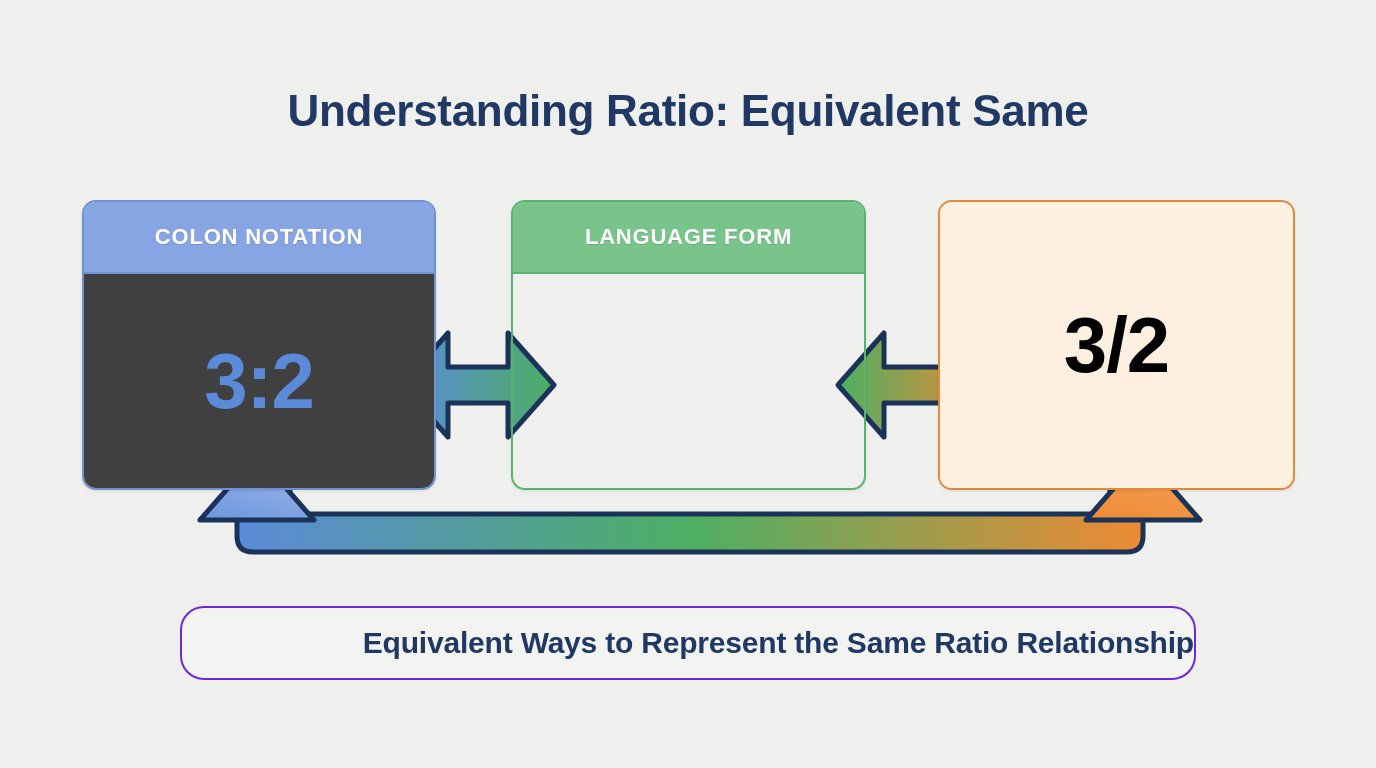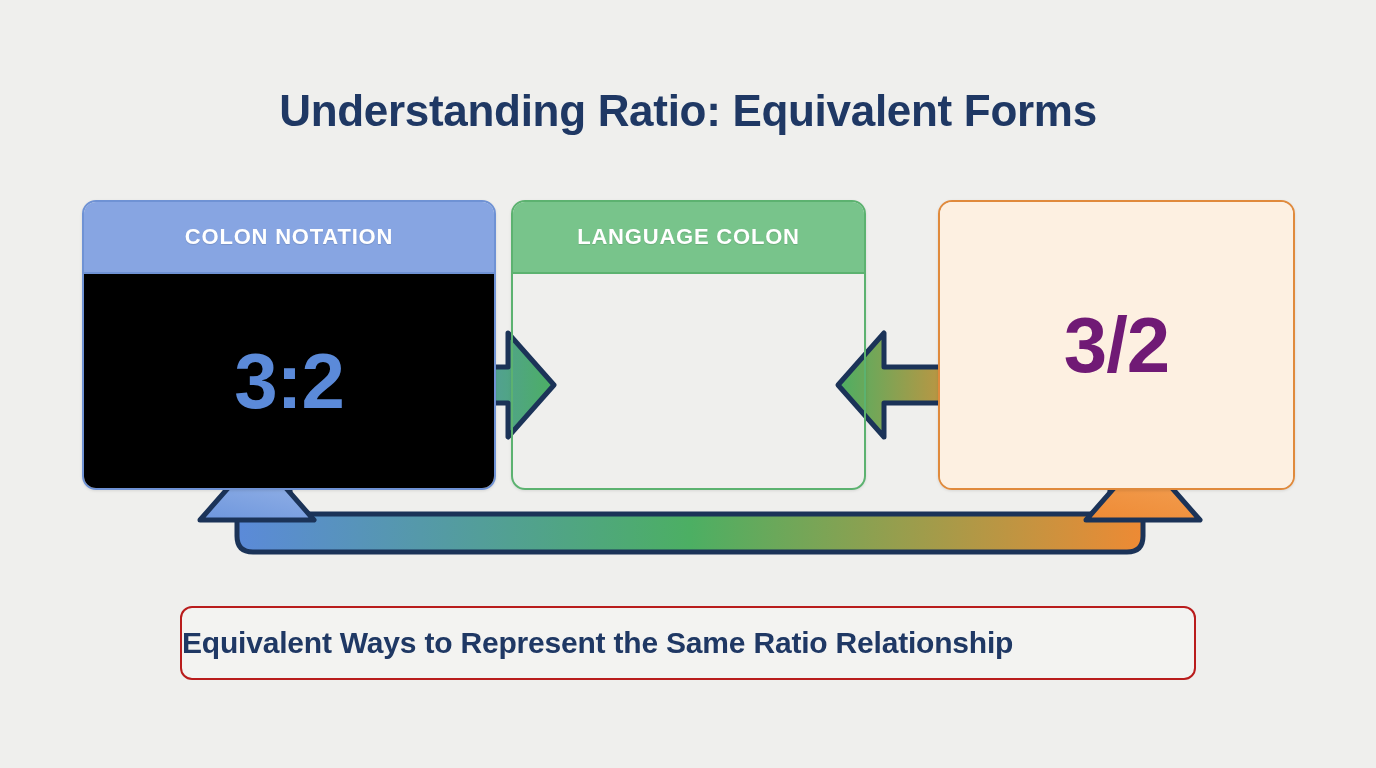--- a/index.html
+++ b/index.html
@@ -67,86 +67,86 @@
   }
   .card-value {
     font-size: 78px;
     font-weight: bold;
     letter-spacing: -1px;
   }
 
   
   #card-colon {
     left: 82px;
-    width: 414px;
+    width: 354px;
     border-color: #6f92d4;
     border-radius: 14px;
   }
   #card-colon .card-header { background: #87a5e2; border-bottom: 2px solid #6f92d4; }
-  #card-colon .card-body   { background: #000000; }
+  #card-colon .card-body   { background: #404040; }
   #card-colon .card-value  { color: #5b8ad9; }
 
   
   #card-language {
     left: 511px;
     width: 355px;
     border-color: #5cb270;
   }
   #card-language .card-header { background: #78c48b; border-bottom: 2px solid #5cb270; }
   #card-language .card-body   { background: #eaf7ee; }
   #card-language .card-value  { color: #4caf63; }
 
   
   #card-fraction {
     left: 938px;
     width: 357px;
     border-color: #e08a3c;
   }
   #card-fraction .card-header { background: #f0993f; border-bottom: 2px solid #e08a3c; }
   #card-fraction .card-body   { background: #fdf0e1; }
-  #card-fraction .card-value  { color: #701a75; }
+  #card-fraction .card-value  { color: #000000; }
 
   
   #arrow-layer {
     position: absolute;
     left: 0;
     top: 0;
     width: 1376px;
     height: 768px;
     pointer-events: none;
   }
 
   
   #caption-box {
     position: absolute;
     left: 180px;
     top: 606px;
     width: 1016px;
     height: 74px;
     box-sizing: border-box;
-    border: 2px solid #b91c1c;
-    border-radius: 12px;
+    border: 2px solid #6d28d9;
+    border-radius: 24px;
     background: #f3f3f1;
     display: flex;
     align-items: center;
-    justify-content: flex-start;
+    justify-content: flex-end;
   }
   #caption-text {
     font-size: 30px;
     font-weight: bold;
     color: #1f3864;
     letter-spacing: -0.2px;
   }
 </style>
 </head>
 <body>
 
 <div id="stage">
 
-  <div id="page-title">Understanding Ratio: Equivalent Forms</div>
+  <div id="page-title">Understanding Ratio: Equivalent Same</div>
 
   <svg id="arrow-layer" viewBox="0 0 1376 768" width="1376" height="768" xmlns="http://www.w3.org/2000/svg">
     <defs>
       <linearGradient id="gradBlueGreen" x1="0" y1="0" x2="1" y2="0">
         <stop offset="0%" stop-color="#5b8ad9"></stop>
         <stop offset="100%" stop-color="#4caf63"></stop>
       </linearGradient>
       <linearGradient id="gradGreenOrange" x1="0" y1="0" x2="1" y2="0">
         <stop offset="0%" stop-color="#4caf63"></stop>
         <stop offset="100%" stop-color="#ee8a34"></stop>
@@ -213,21 +213,21 @@
   </svg>
 
   <div class="card" id="card-colon">
     <div class="card-header">COLON NOTATION</div>
     <div class="card-body">
       <span class="card-value">3:2</span>
     </div>
   </div>
 
   <div class="card" id="card-language">
-    <div class="card-header">LANGUAGE COLON</div>
+    <div class="card-header">LANGUAGE FORM</div>
   </div>
 
   <div class="card" id="card-fraction">
     <div class="card-body">
       <span class="card-value">3/2</span>
     </div>
   </div>
 
   <div id="caption-box">
     <span id="caption-text">Equivalent Ways to Represent the Same Ratio Relationship</span>

